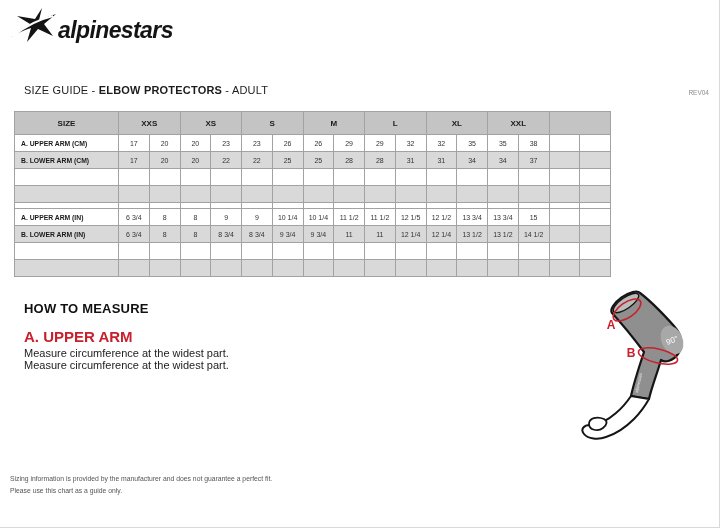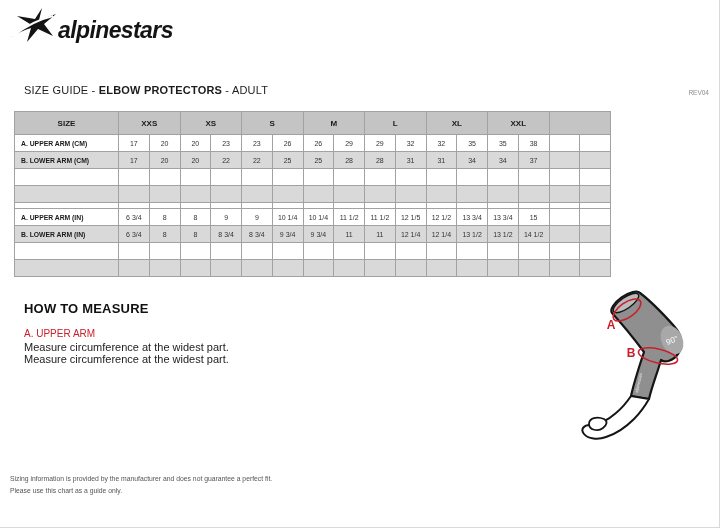--- a/index.html
+++ b/index.html
@@ -33,21 +33,21 @@
   .size-table td { font-size:7px; color:#333; height:16px; background:#ffffff; }
   .size-table td.label {
     text-align:left; padding-left:6px; font-weight:bold; font-size:6.8px; color:#1a1a1a;
   }
   .size-table tr.gray td { background:#d9d9d9; }
   .size-table tr.spacer td { height:5px; background:#ffffff; }
 
   
   .htm { position:absolute; left:24px; top:301px; width:430px; }
   .htm h2 { margin:0 0 5px 0; font-size:13px; letter-spacing:.2px; color:#111; }
-  .m-head { margin:12px 0 2px 0; font-size:10px; font-weight:normal; color:var(--accent,#c8202c); }
+  .m-head { margin:12px 0 2px 0; font-size:15px; font-weight:bold; color:var(--accent,#c8202c); }
   .m-text { margin:0; font-size:11px; color:#222; }
 
   
   .arm { position:absolute; left:572px; top:286px; width:130px; height:165px; }
 
   
   .footer { position:absolute; left:10px; top:473px; font-size:6.8px; color:#555; line-height:1.75; }
 </style>
 </head>
 <body style="--accent: #C8202C;">

